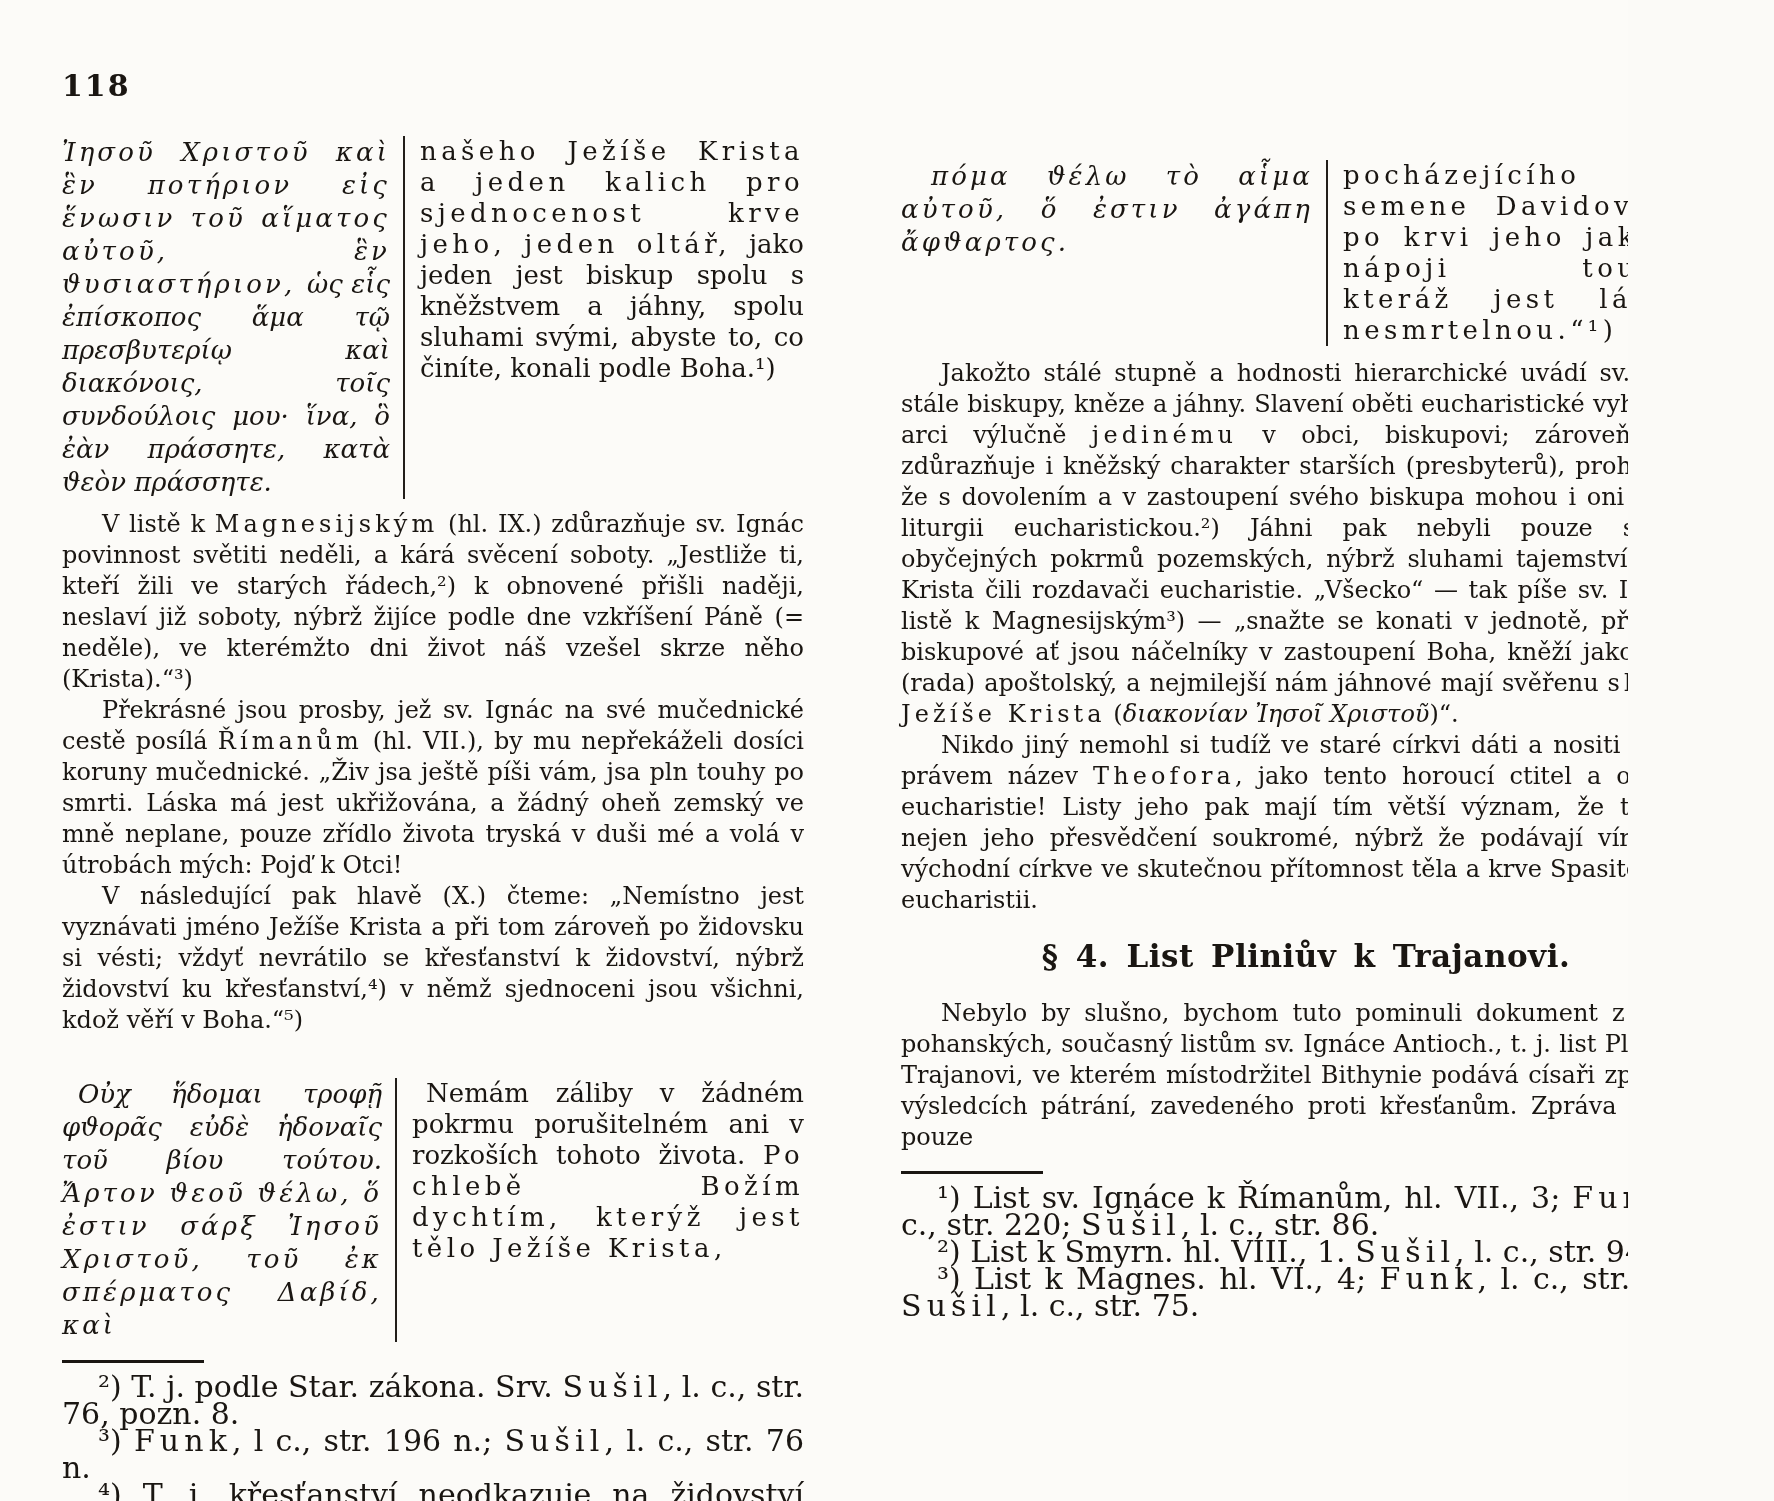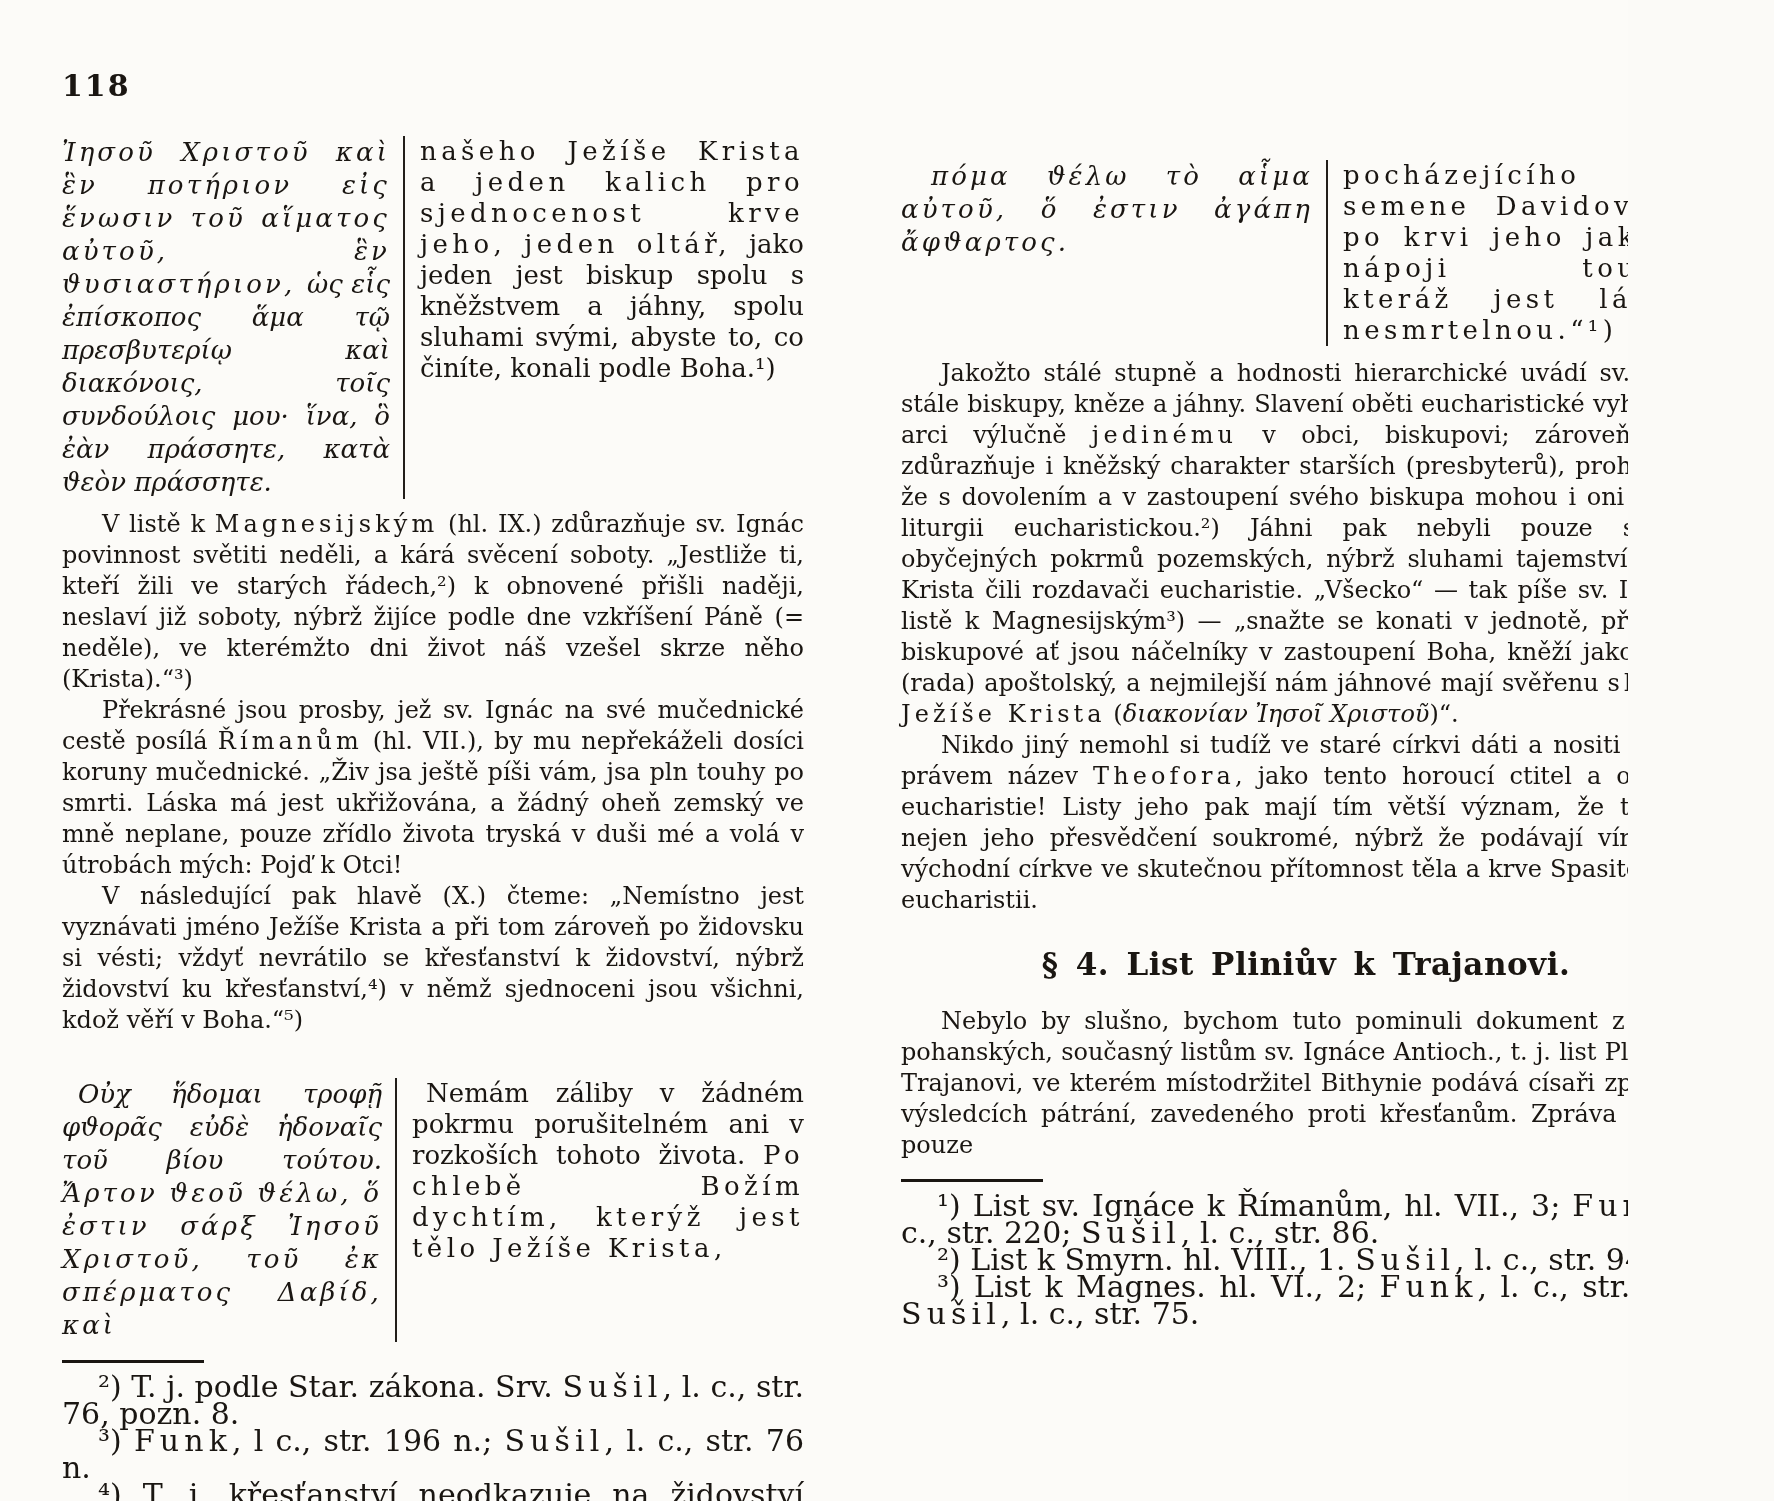--- a/index.html
+++ b/index.html
@@ -22,21 +22,21 @@
   .b2 .gcol{flex:0 0 320px;text-indent:16px;}
   .b2 .ccol{flex:1;text-indent:14px;}
   .b3 .gcol{flex:0 0 412px;text-indent:30px;}
   .b3 .ccol{flex:1;}
   .b3{margin-bottom:12px;}
   p.body{margin:0;font-size:24px;line-height:31px;text-align:justify;text-indent:40px;}
   .page-left .pblock.b1{margin-bottom:10px;}
   .sp{letter-spacing:.17em;}
   .gcol .sp{letter-spacing:.12em;}
   .gr{font-style:italic;}
-  .heading{margin:30px 0 24px 0;font-size:31px;font-weight:700;text-align:center;letter-spacing:.5px;word-spacing:6px;}
+  .heading{margin:22px 0 24px 0;font-size:31px;font-weight:700;text-align:center;letter-spacing:.5px;word-spacing:6px;}
   .fnrule{width:142px;border-top:3px solid #1a1612;margin:18px 0 10px 0;}
   p.fn{margin:0;font-size:30px;line-height:27px;text-align:justify;text-indent:36px;}
 </style>
 </head>
 <body>
 
 <div class="canvas">
 
   <div class="page page-left">
     <div class="pagenum">118</div>
@@ -79,17 +79,17 @@
     <p class="body"><span>Nikdo jiný nemohl si tudíž ve staré církvi dáti a nositi větším právem název </span><span class="sp">Theofora</span><span>, jako tento horoucí ctitel a obhájce eucharistie! Listy jeho pak mají tím větší význam, že tlumočí nejen jeho přesvědčení soukromé, nýbrž že podávají víru celé východní církve ve skutečnou přítomnost těla a krve Spasitelovy v eucharistii.</span></p>
 
     <h2 class="heading">§ 4. List Pliniův k Trajanovi.</h2>
 
     <p class="body"><span>Nebylo by slušno, bychom tuto pominuli dokument z kruhů pohanských, současný listům sv. Ignáce Antioch., t. j. list Pliniův k Trajanovi, ve kterém místodržitel Bithynie podává císaři zprávu o výsledcích pátrání, zavedeného proti křesťanům. Zpráva ta jest pouze</span></p>
 
     <div class="fnrule"></div>
     <div>
       <p class="fn"><span>¹) List sv. Ignáce k Římanům, hl. VII., 3; </span><span class="sp">Funk</span><span>, l. c., str. 220; </span><span class="sp">Sušil</span><span>, l. c., str. 86.</span></p>
       <p class="fn"><span>²) List k Smyrn. hl. VIII., 1. </span><span class="sp">Sušil</span><span>, l. c., str. 94.</span></p>
-      <p class="fn"><span>³) List k Magnes. hl. VI., 2; </span><span class="sp">Funk</span><span>, l. c., str. 194; </span><span class="sp">Sušil</span><span>, l. c., str. 75.</span></p>
+      <p class="fn"><span>³) List k Magnes. hl. VI., 4; </span><span class="sp">Funk</span><span>, l. c., str. 194; </span><span class="sp">Sušil</span><span>, l. c., str. 75.</span></p>
     </div>
   </div>
 
 </div>
 
 </body></html>

